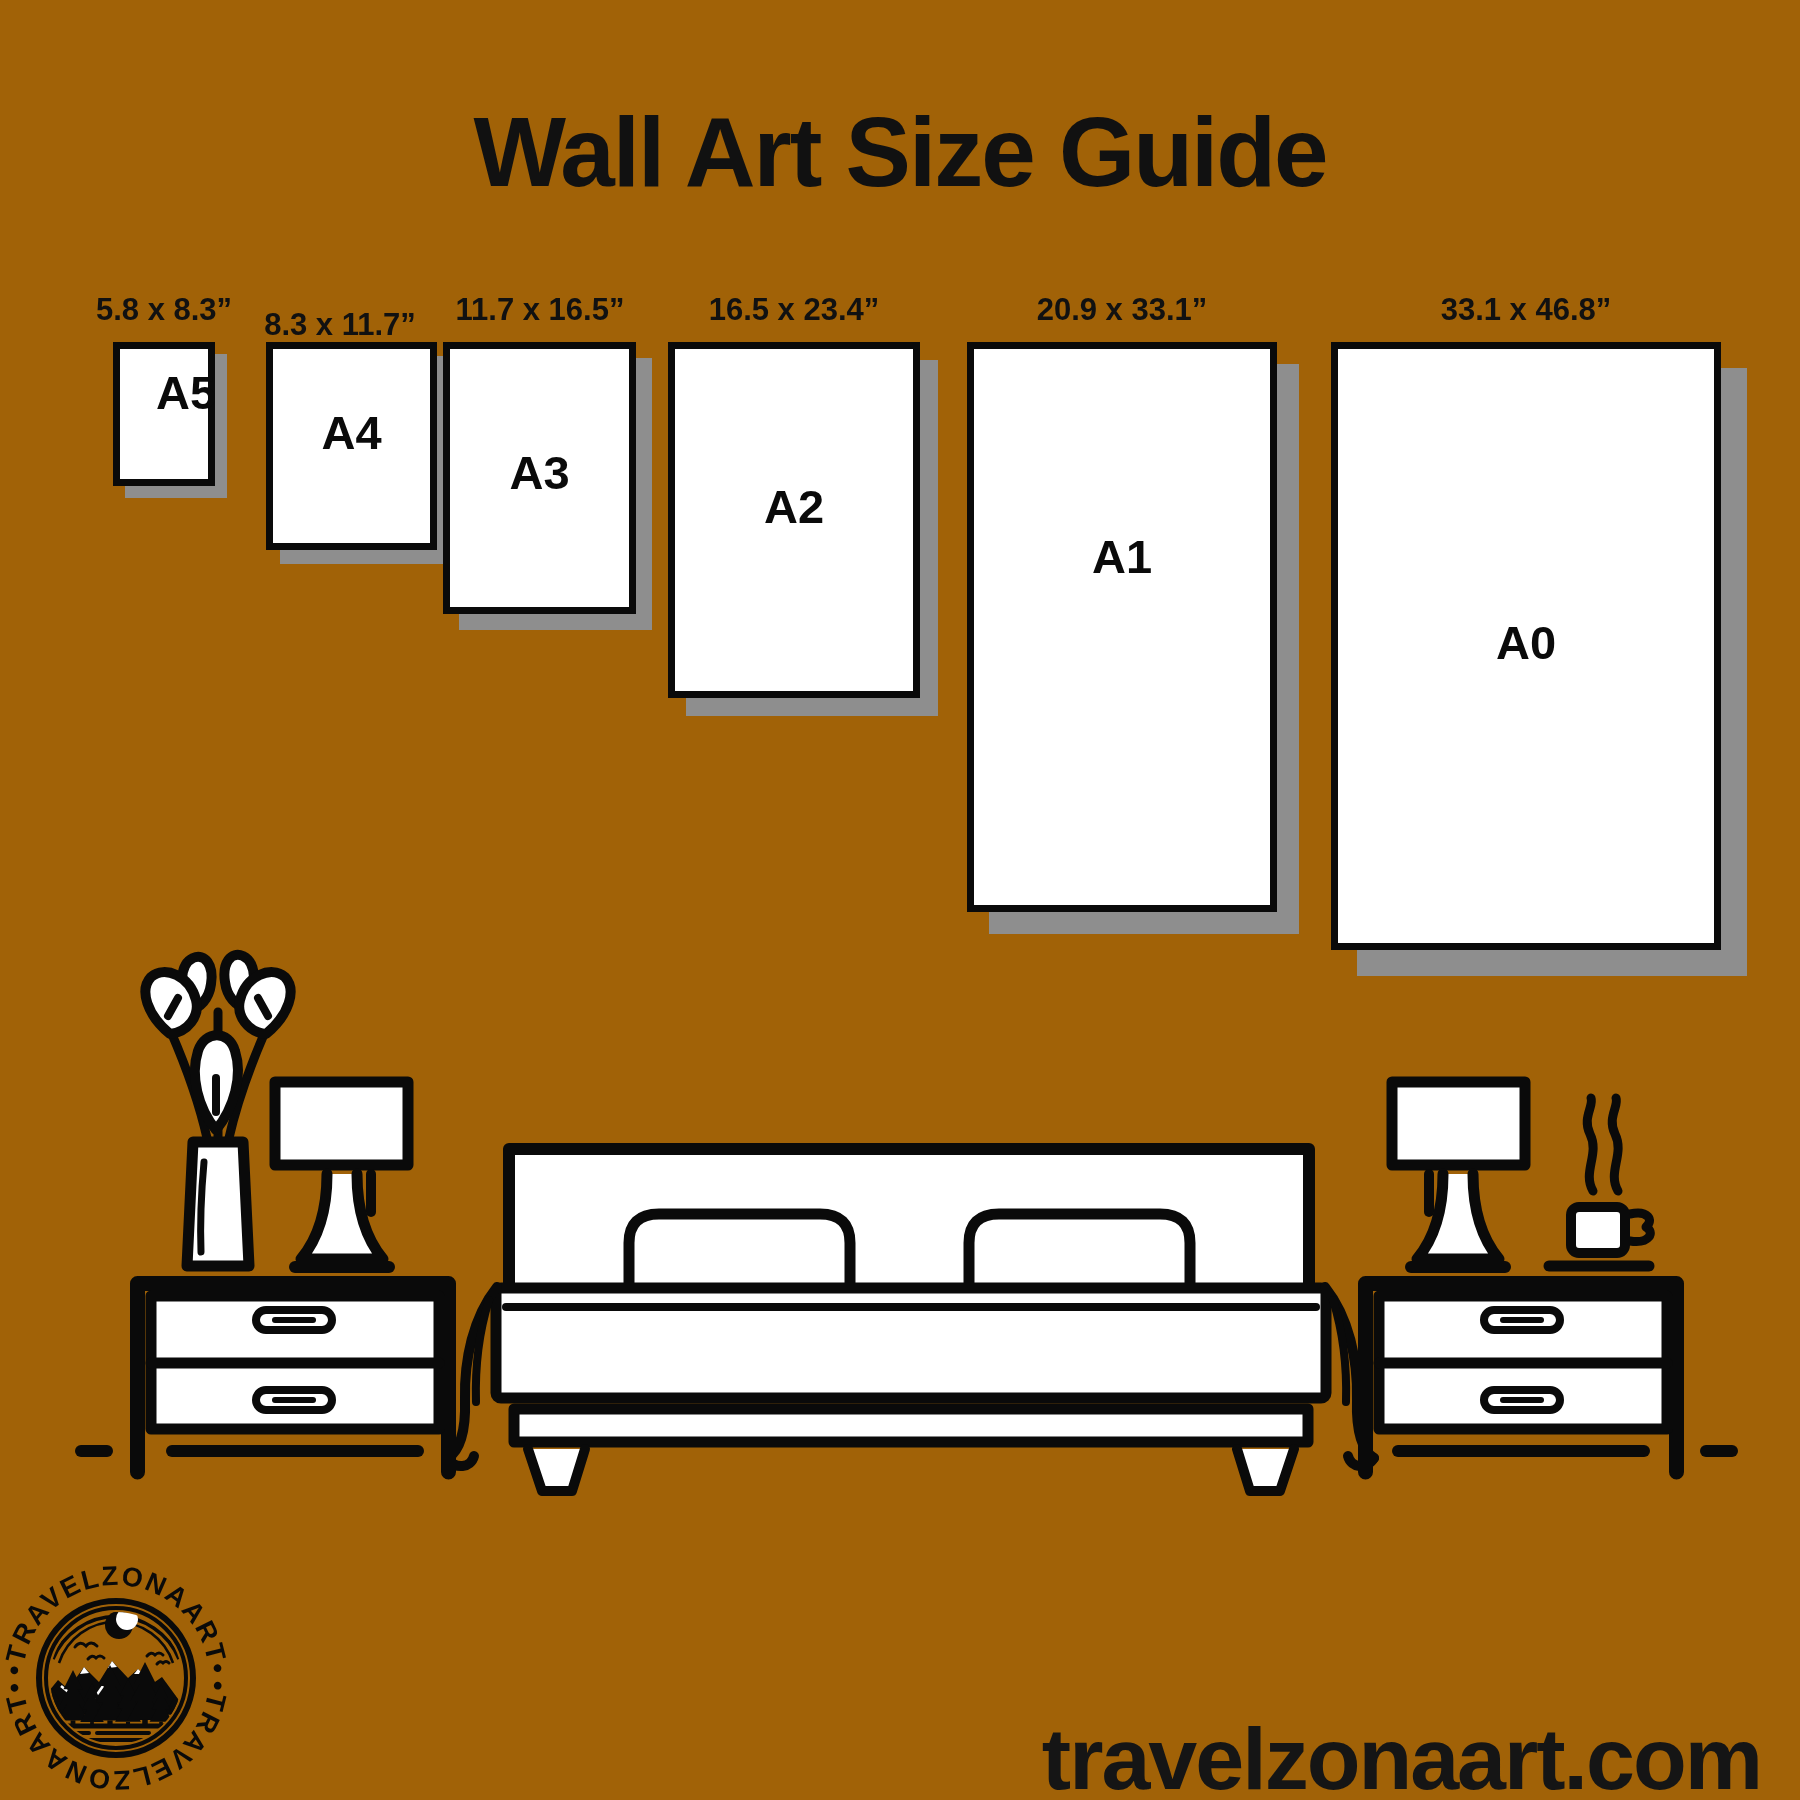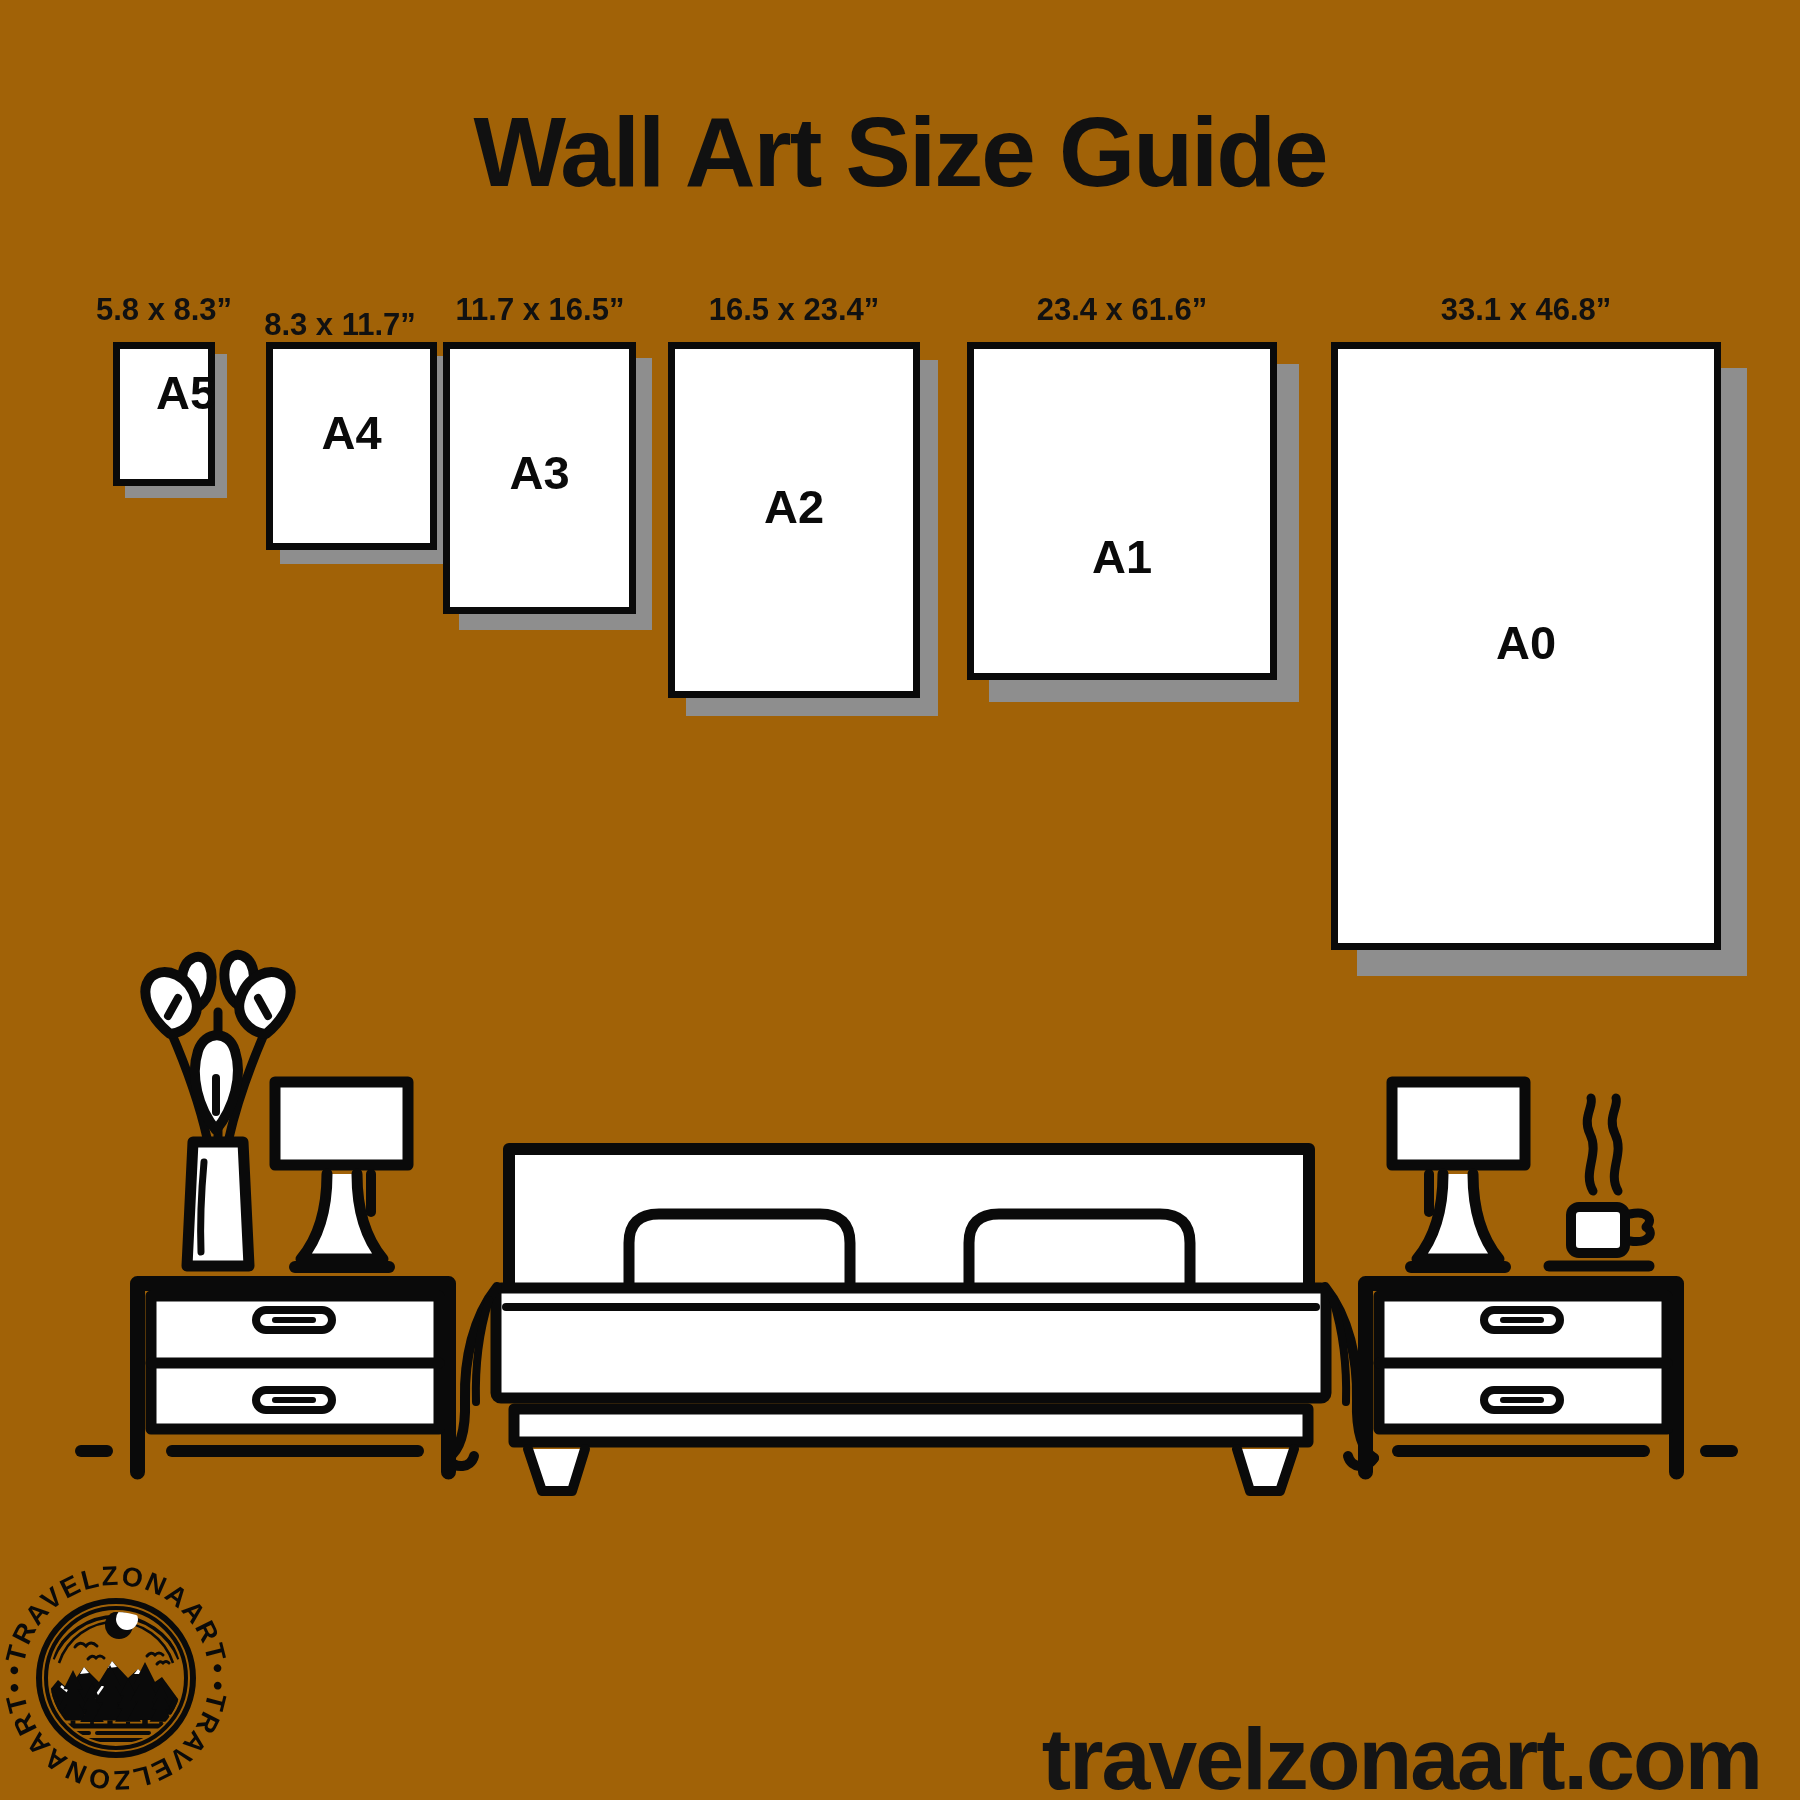--- a/index.html
+++ b/index.html
@@ -30,21 +30,21 @@
 <body>
 
 <div class="canvas">
 
   <div class="page-title">Wall Art Size Guide</div>
 
   <div class="dim-label" style="left:39px;">5.8 x 8.3”</div>
   <div class="dim-label" style="left:215px;margin-top:15px;">8.3 x 11.7”</div>
   <div class="dim-label" style="left:415px;">11.7 x 16.5”</div>
   <div class="dim-label" style="left:669px;">16.5 x 23.4”</div>
-  <div class="dim-label" style="left:997px;">23.4 x 61.6”</div>
+  <div class="dim-label" style="left:997px;">20.9 x 33.1”</div>
   <div class="dim-label" style="left:1401px;">33.1 x 46.8”</div>
 
   <div class="poster" style="left:113px;top:342px;width:102px;height:144px;--sh:12px;">
     <div class="poster-shadow"></div>
     <div class="poster-box">
       <span class="poster-letter" style="top:16px;padding-left:22px;">A5</span>
     </div>
   </div>
 
   <div class="poster" style="left:266px;top:342px;width:171px;height:208px;--sh:14px;">
@@ -61,21 +61,21 @@
     </div>
   </div>
 
   <div class="poster" style="left:668px;top:342px;width:252px;height:356px;--sh:18px;">
     <div class="poster-shadow"></div>
     <div class="poster-box">
       <span class="poster-letter" style="top:130px;">A2</span>
     </div>
   </div>
 
-  <div class="poster" style="left:967px;top:342px;width:310px;height:338px;--sh:22px;">
+  <div class="poster" style="left:967px;top:342px;width:310px;height:570px;--sh:22px;">
     <div class="poster-shadow"></div>
     <div class="poster-box">
       <span class="poster-letter" style="top:180px;">A1</span>
     </div>
   </div>
 
   <div class="poster" style="left:1331px;top:342px;width:390px;height:608px;--sh:26px;">
     <div class="poster-shadow"></div>
     <div class="poster-box">
       <span class="poster-letter" style="top:266px;">A0</span>

